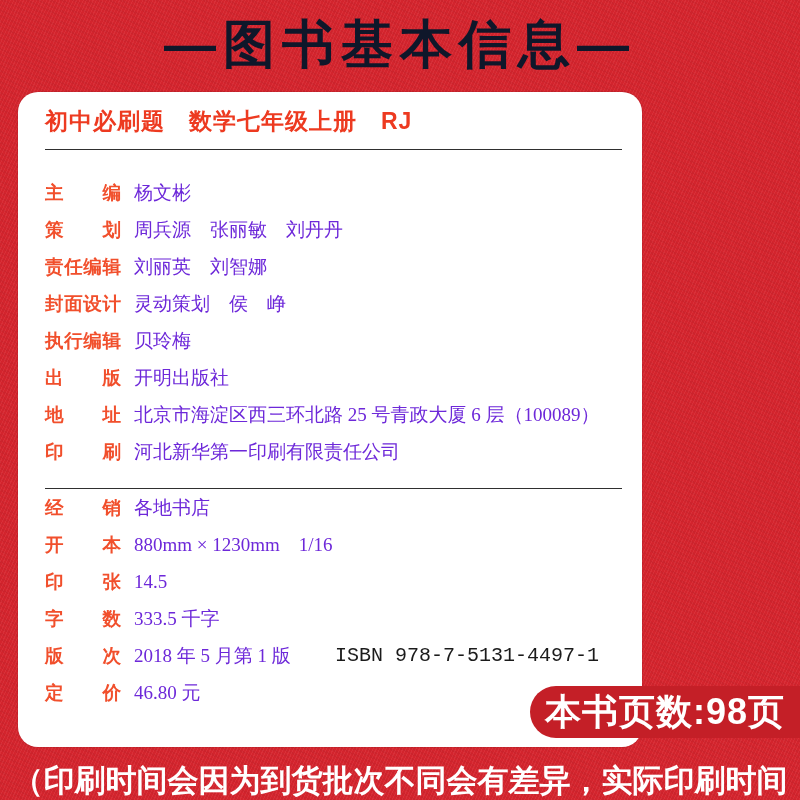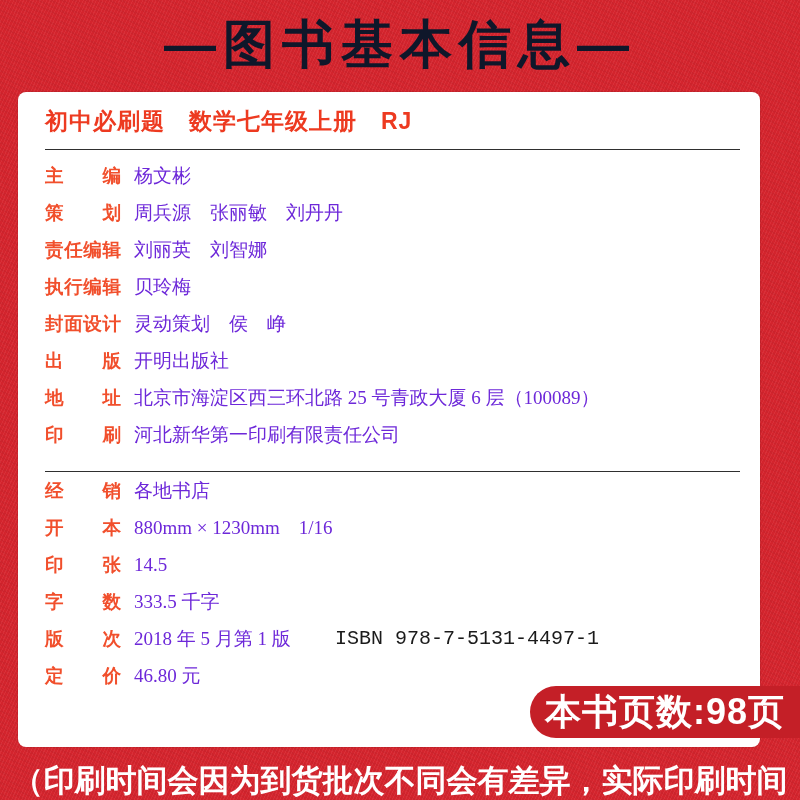--- a/index.html
+++ b/index.html
@@ -21,23 +21,23 @@
     color:#0f172a;
     font-size:52px;
     font-weight:bold;
     letter-spacing:7px;
     font-family:"Liberation Sans", sans-serif;
   }
 
   .card {
     position:absolute;
     left:18px; top:92px;
-    width:742px; height:655px;
+    width:624px; height:655px;
     background:#ffffff;
-    border-radius:8px;
+    border-radius:20px;
     box-shadow:0 0 0 1px rgba(0,0,0,0.06);
     padding:13px 20px 0 27px;
   }
 
   .card-header {
     height:32px; line-height:32px;
     color:#ed3a20;
     font-size:23px;
     font-weight:bold;
     letter-spacing:1px;
@@ -45,21 +45,21 @@
   }
 
   .divider {
     height:0;
     border-top:1.5px solid #2f2f2f;
     margin-top:12px;
     margin-right:0;
   }
   .divider-2 { margin-top:18px; }
 
-  .rows { margin-top:7px; }
+  .rows { margin-top:24px; }
   .rows-2 { margin-top:0; }
 
   .row {
     position:relative;
     height:37px;
     display:flex;
     align-items:center;
   }
 
   .row-label {
@@ -134,26 +134,26 @@
     </div>
     <div class="row">
       <span class="row-label">策划</span>
       <span class="row-value">周兵源　张丽敏　刘丹丹</span>
     </div>
     <div class="row">
       <span class="row-label">责任编辑</span>
       <span class="row-value">刘丽英　刘智娜</span>
     </div>
     <div class="row">
+      <span class="row-label">封面设计</span>
+      <span class="row-value">灵动策划　侯　峥</span>
+    </div>
+    <div class="row">
       <span class="row-label">执行编辑</span>
       <span class="row-value">贝玲梅</span>
-    </div>
-    <div class="row">
-      <span class="row-label">封面设计</span>
-      <span class="row-value">灵动策划　侯　峥</span>
     </div>
     <div class="row">
       <span class="row-label">出版</span>
       <span class="row-value">开明出版社</span>
     </div>
     <div class="row">
       <span class="row-label">地址</span>
       <span class="row-value">北京市海淀区西三环北路 25 号青政大厦 6 层（100089）</span>
     </div>
     <div class="row">

